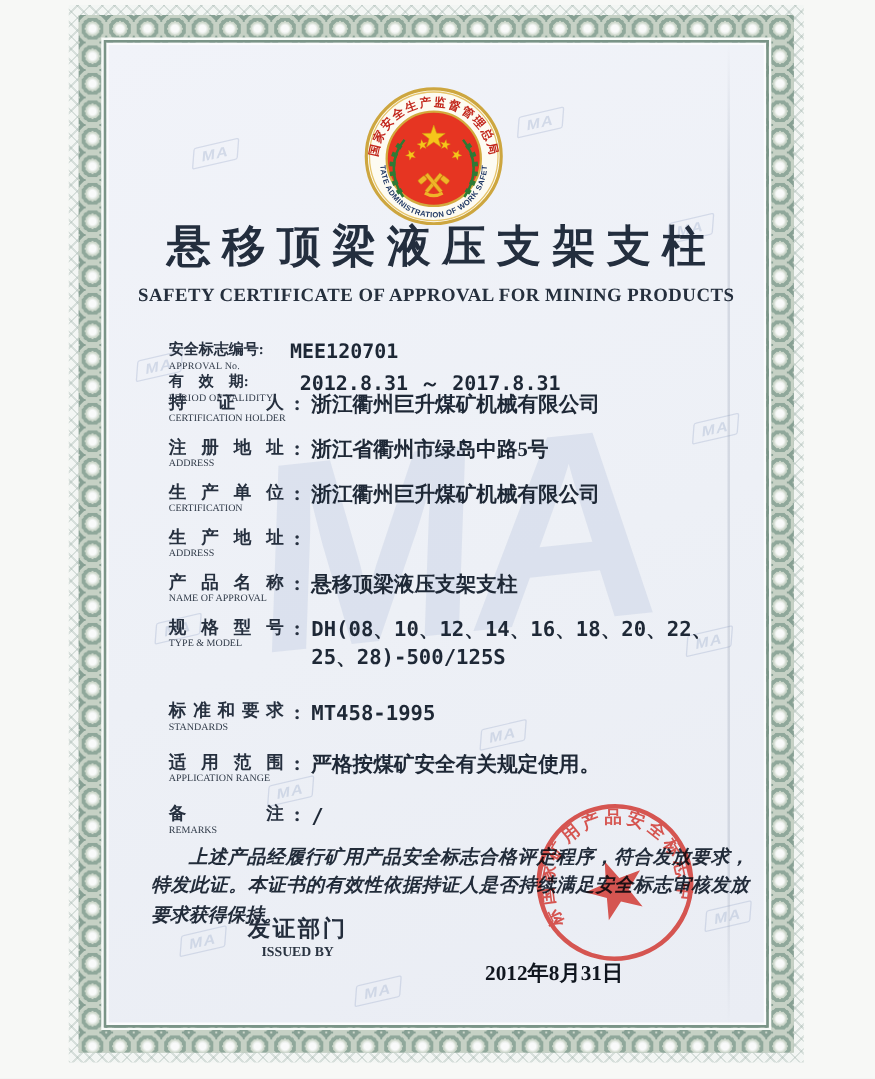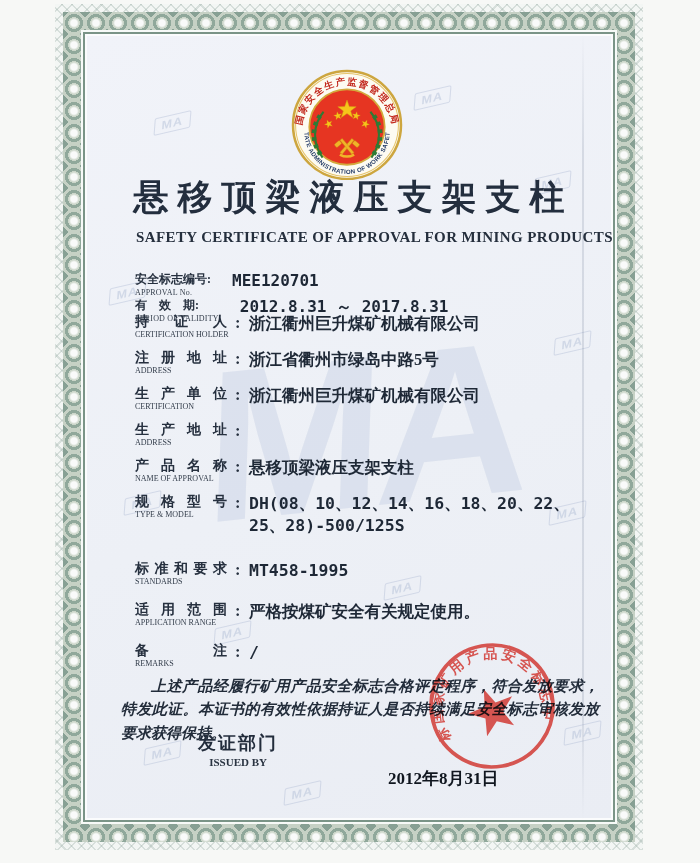--- a/index.html
+++ b/index.html
@@ -52,21 +52,21 @@
     background:linear-gradient(rgba(120,132,155,.0),rgba(120,132,155,.22) 15%,rgba(120,132,155,.22) 85%,rgba(120,132,155,0));z-index:1;}
   
   .emblem{position:absolute;left:206px;top:34px;width:112px;height:112px;z-index:2;}
   
   .title{
     position:absolute;top:140px;left:0;width:100%;text-align:center;
     font-size:35px;font-weight:bold;letter-spacing:9px;text-indent:9px;
     color:#232e3e;z-index:2;
   }
   .subtitle{
-    position:absolute;top:195px;left:0;width:100%;text-align:right;
+    position:absolute;top:195px;left:0;width:100%;text-align:center;
     font-size:15px;font-weight:bold;letter-spacing:.4px;color:#252f3d;z-index:2;
   }
   
   .approval-row{position:absolute;top:237px;left:50px;right:14px;z-index:2;font-size:0;}
   .ap-left{display:inline-block;vertical-align:top;width:205px;}
   .ap-right{display:inline-block;vertical-align:top;}
   .lbl-stack{display:inline-block;vertical-align:top;}
   .lbl-cn{display:block;font-size:12px;font-weight:bold;color:#26303f;white-space:nowrap;}
   .lbl-en{display:block;font-size:8px;color:#323c4a;letter-spacing:.2px;margin-top:0px;white-space:nowrap;font-family:"Liberation Serif",serif;}
   .ap-value{display:inline-block;vertical-align:top;margin-left:21px;font-size:16px;font-weight:bold;

